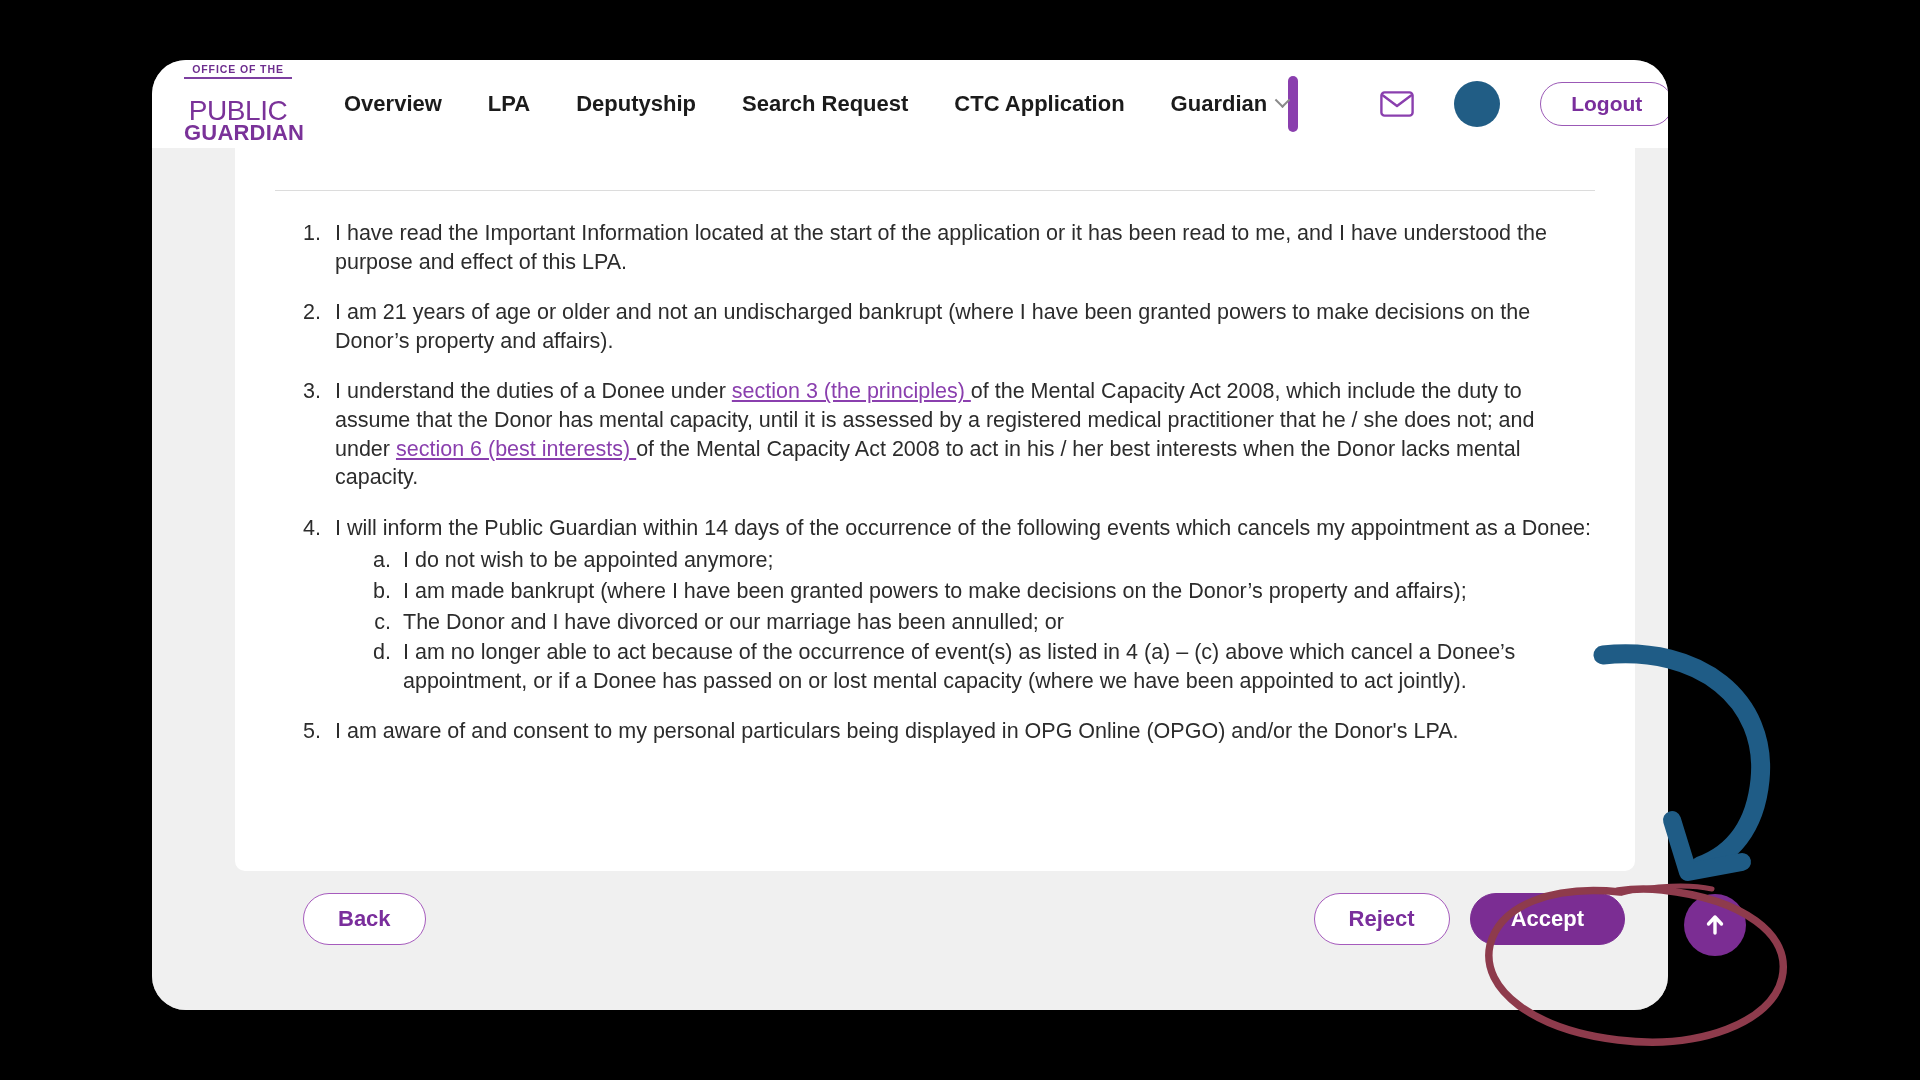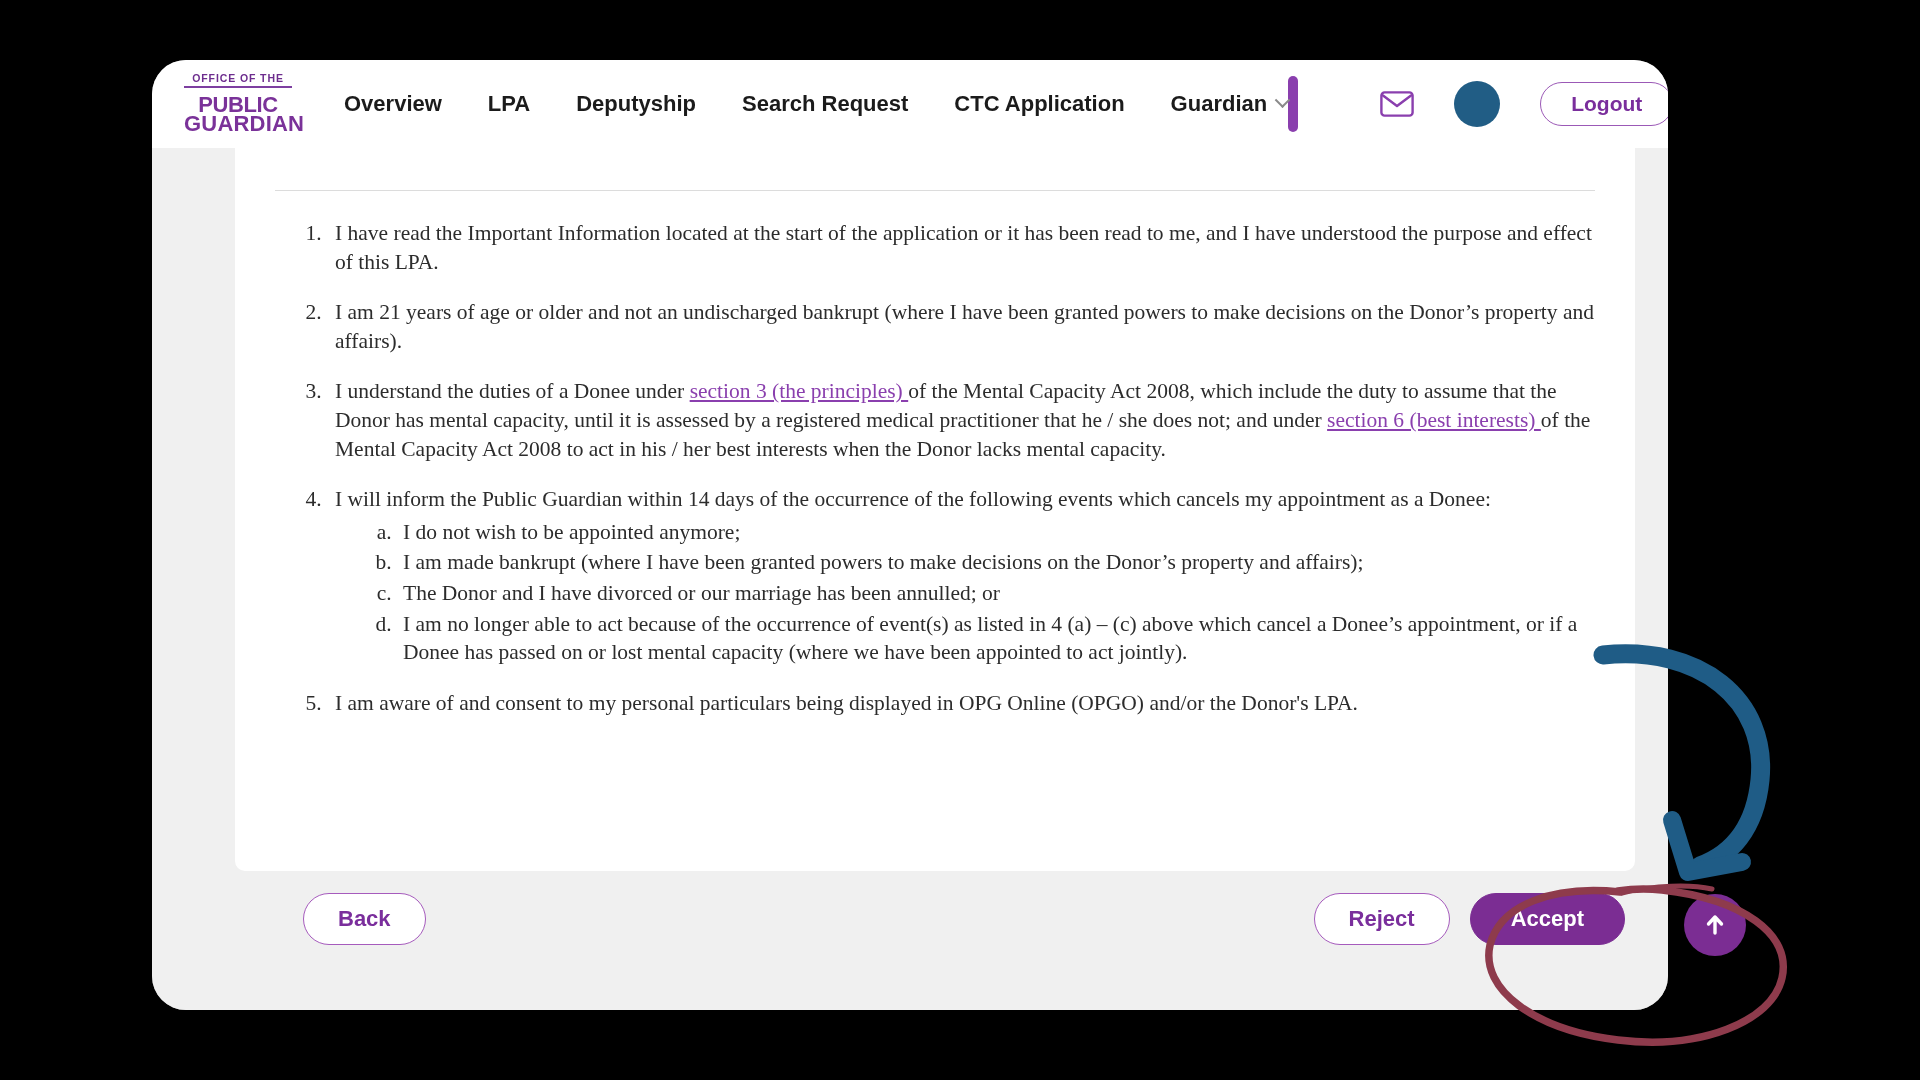--- a/index.html
+++ b/index.html
@@ -40,25 +40,25 @@
   }
   .logo-top {
     font-size: 10.5px;
     font-weight: 700;
     letter-spacing: .9px;
     color: #6d2d8e;
     padding-bottom: 2.5px;
     border-bottom: 2.2px solid #7d3fa0;
   }
   .logo-main {
-    font-size: 22px;
-    font-weight: 700;
+    font-size: 28px;
+    font-weight: 400;
     letter-spacing: -0.4px;
     color: #7a3299;
-    padding-top: 6px;
+    padding-top: 18px;
   }
   .logo-sub {
     font-size: 22px;
     font-weight: 700;
     letter-spacing: .2px;
     color: #7a3299;
     margin-top: -3px;
   }
 
   
@@ -150,21 +150,20 @@
     margin-top: 18px;
     border-top: 1.4px solid #dcdcdc;
     width: 100%;
   }
 
   
   ol.main-list {
     margin: 28px 0 0 0;
     padding-left: 52px;
     list-style: decimal;
-    font-family: Liberation Serif, serif;
   }
   ol.main-list > li {
     font-size: 21.5px;
     line-height: 1.33;
     color: #2c2c2c;
     margin-bottom: 22px;
     padding-left: 8px;
   }
   ol.main-list > li::marker { color: #2c2c2c; }
 

